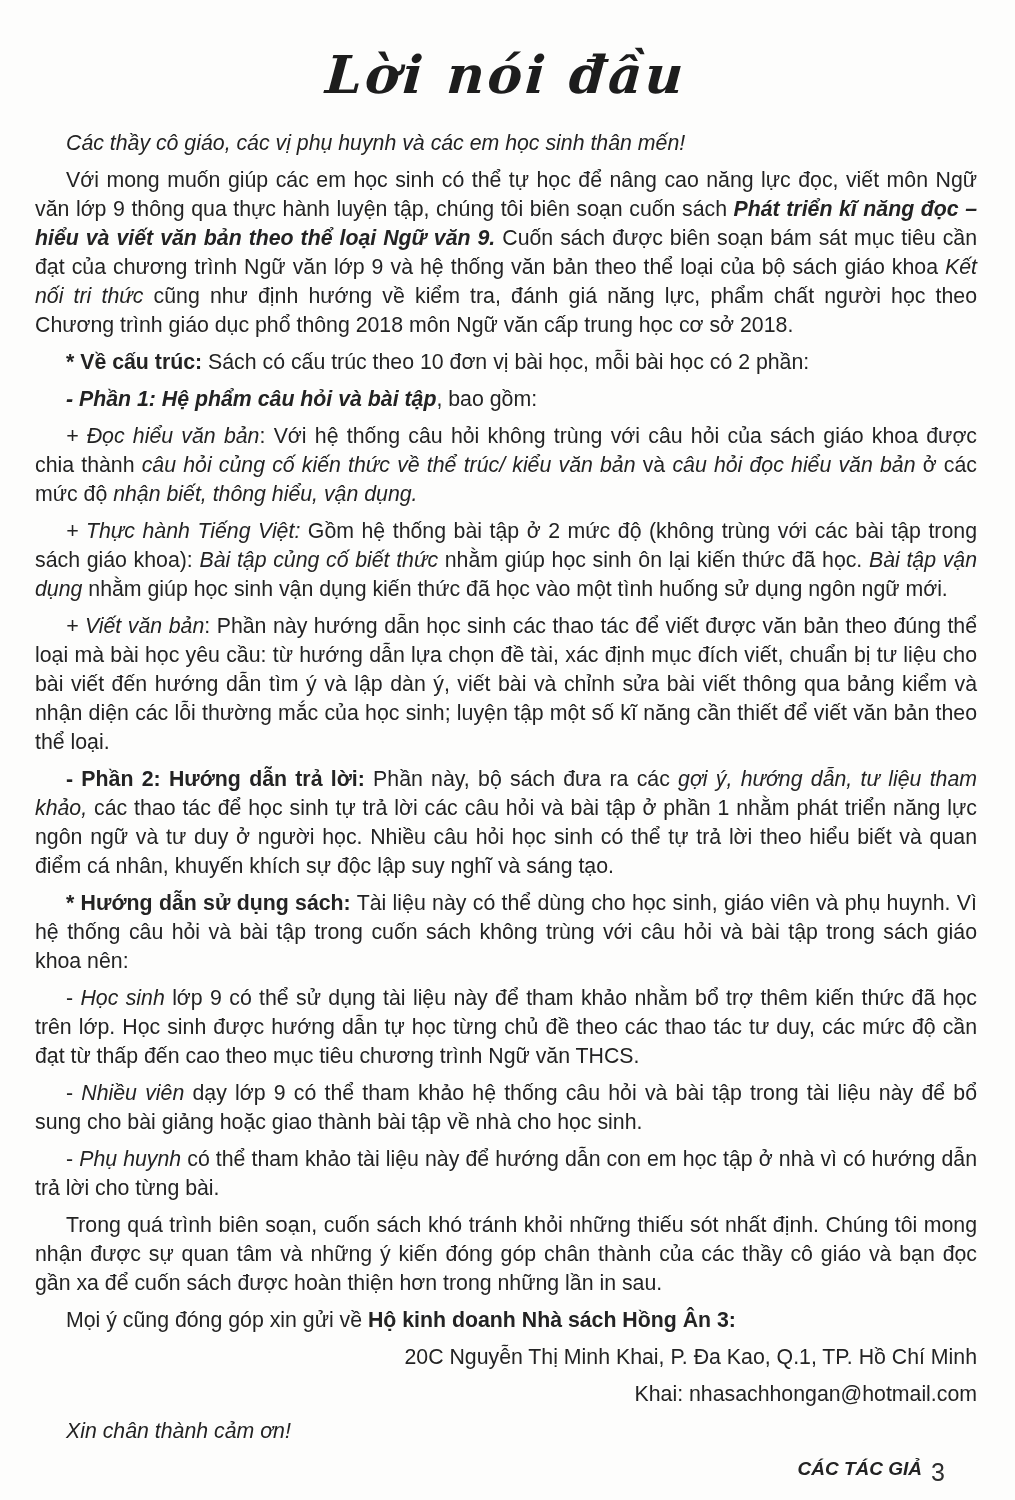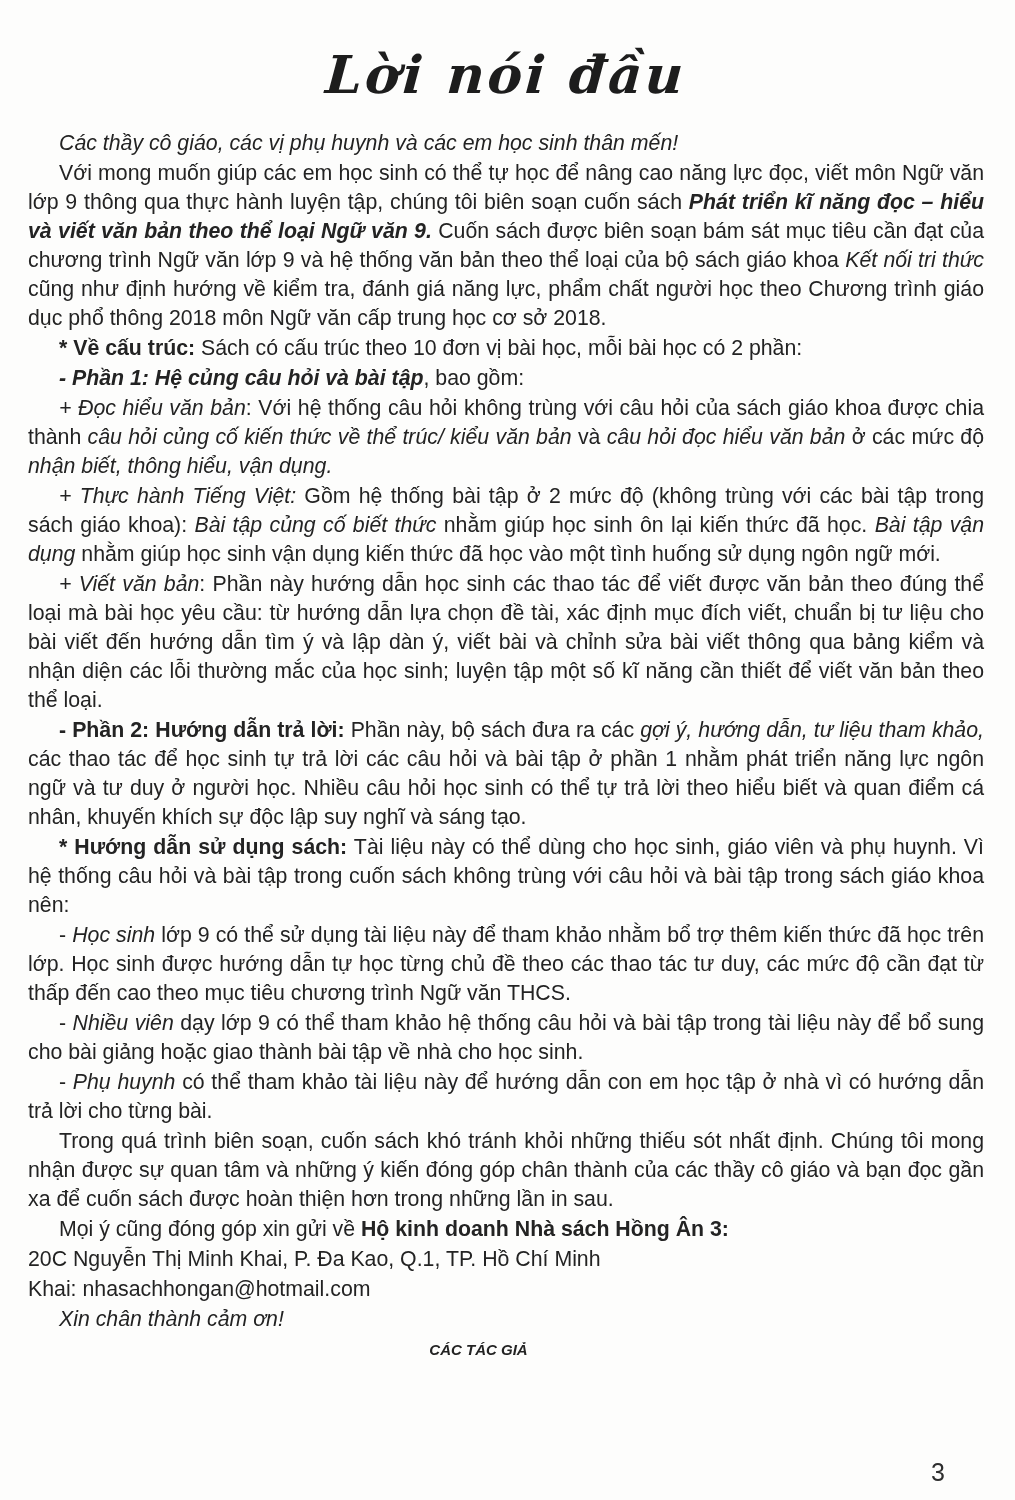--- a/index.html
+++ b/index.html
@@ -27,38 +27,38 @@
     font-family: "DejaVu Serif", serif;
     font-style: italic;
     font-weight: bold;
     font-size: 52px;
     line-height: 1.1;
     letter-spacing: 3px;
     color: #1d1d1d;
     transform: skewX(-4deg);
   }
   p {
-    margin: 1px;
+    margin: 8px;
     font-size: 21.3px;
     line-height: 29px;
     text-align: justify;
     text-indent: 31px;
   }
   .b  { font-weight: bold; }
   .i  { font-style: italic; }
   .bi { font-weight: bold; font-style: italic; }
   .center {
-    text-align: left;
+    text-align: right;
     text-indent: 0;
   }
   .right {
-    text-align: center;
+    text-align: right;
     text-indent: 0;
     padding-right: 55px;
-    font-size: 15px;
+    font-size: 19px;
     font-style: italic;
   }
   .page-number {
     position: absolute;
     right: 70px;
     bottom: 13px;
     font-size: 25px;
     color: #2e2e2e;
   }
 </style>
@@ -68,21 +68,21 @@
 <div class="page">
 
   <h1 class="title">Lời nói đầu</h1>
 
   <p class="i"><span>Các thầy cô giáo, các vị phụ huynh và các em học sinh thân mến!</span></p>
 
   <p><span>Với mong muốn giúp các em học sinh có thể tự học để nâng cao năng lực đọc, viết môn Ngữ văn lớp 9 thông qua thực hành luyện tập, chúng tôi biên soạn cuốn sách </span><span class="bi">Phát triển kĩ năng đọc – hiểu và viết văn bản theo thể loại Ngữ văn 9.</span><span> Cuốn sách được biên soạn bám sát mục tiêu cần đạt của chương trình Ngữ văn lớp 9 và hệ thống văn bản theo thể loại của bộ sách giáo khoa </span><span class="i">Kết nối tri thức</span><span> cũng như định hướng về kiểm tra, đánh giá năng lực, phẩm chất người học theo Chương trình giáo dục phổ thông 2018 môn Ngữ văn cấp trung học cơ sở 2018.</span></p>
 
   <p><span class="b">* Về cấu trúc:</span><span> Sách có cấu trúc theo 10 đơn vị bài học, mỗi bài học có 2 phần:</span></p>
 
-  <p><span class="bi">- Phần 1: Hệ củng câu hỏi và bài tập</span><span>, bao gồm:</span></p>
+  <p><span class="bi">- Phần 1: Hệ phẩm câu hỏi và bài tập</span><span>, bao gồm:</span></p>
 
   <p><span class="i">+ Đọc hiểu văn bản</span><span>: Với hệ thống câu hỏi không trùng với câu hỏi của sách giáo khoa được chia thành </span><span class="i">câu hỏi củng cố kiến thức về thể trúc/ kiểu văn bản</span><span> và </span><span class="i">câu hỏi đọc hiểu văn bản</span><span> ở các mức độ </span><span class="i">nhận biết, thông hiểu, vận dụng.</span></p>
 
   <p><span class="i">+ Thực hành Tiếng Việt:</span><span> Gồm hệ thống bài tập ở 2 mức độ (không trùng với các bài tập trong sách giáo khoa): </span><span class="i">Bài tập củng cố biết thức</span><span> nhằm giúp học sinh ôn lại kiến thức đã học. </span><span class="i">Bài tập vận dụng</span><span> nhằm giúp học sinh vận dụng kiến thức đã học vào một tình huống sử dụng ngôn ngữ mới.</span></p>
 
   <p><span class="i">+ Viết văn bản</span><span>: Phần này hướng dẫn học sinh các thao tác để viết được văn bản theo đúng thể loại mà bài học yêu cầu: từ hướng dẫn lựa chọn đề tài, xác định mục đích viết, chuẩn bị tư liệu cho bài viết đến hướng dẫn tìm ý và lập dàn ý, viết bài và chỉnh sửa bài viết thông qua bảng kiểm và nhận diện các lỗi thường mắc của học sinh; luyện tập một số kĩ năng cần thiết để viết văn bản theo thể loại.</span></p>
 
   <p><span class="b">- Phần 2: Hướng dẫn trả lời:</span><span> Phần này, bộ sách đưa ra các </span><span class="i">gợi ý, hướng dẫn, tư liệu tham khảo,</span><span> các thao tác để học sinh tự trả lời các câu hỏi và bài tập ở phần 1 nhằm phát triển năng lực ngôn ngữ và tư duy ở người học. Nhiều câu hỏi học sinh có thể tự trả lời theo hiểu biết và quan điểm cá nhân, khuyến khích sự độc lập suy nghĩ và sáng tạo.</span></p>
 
 

